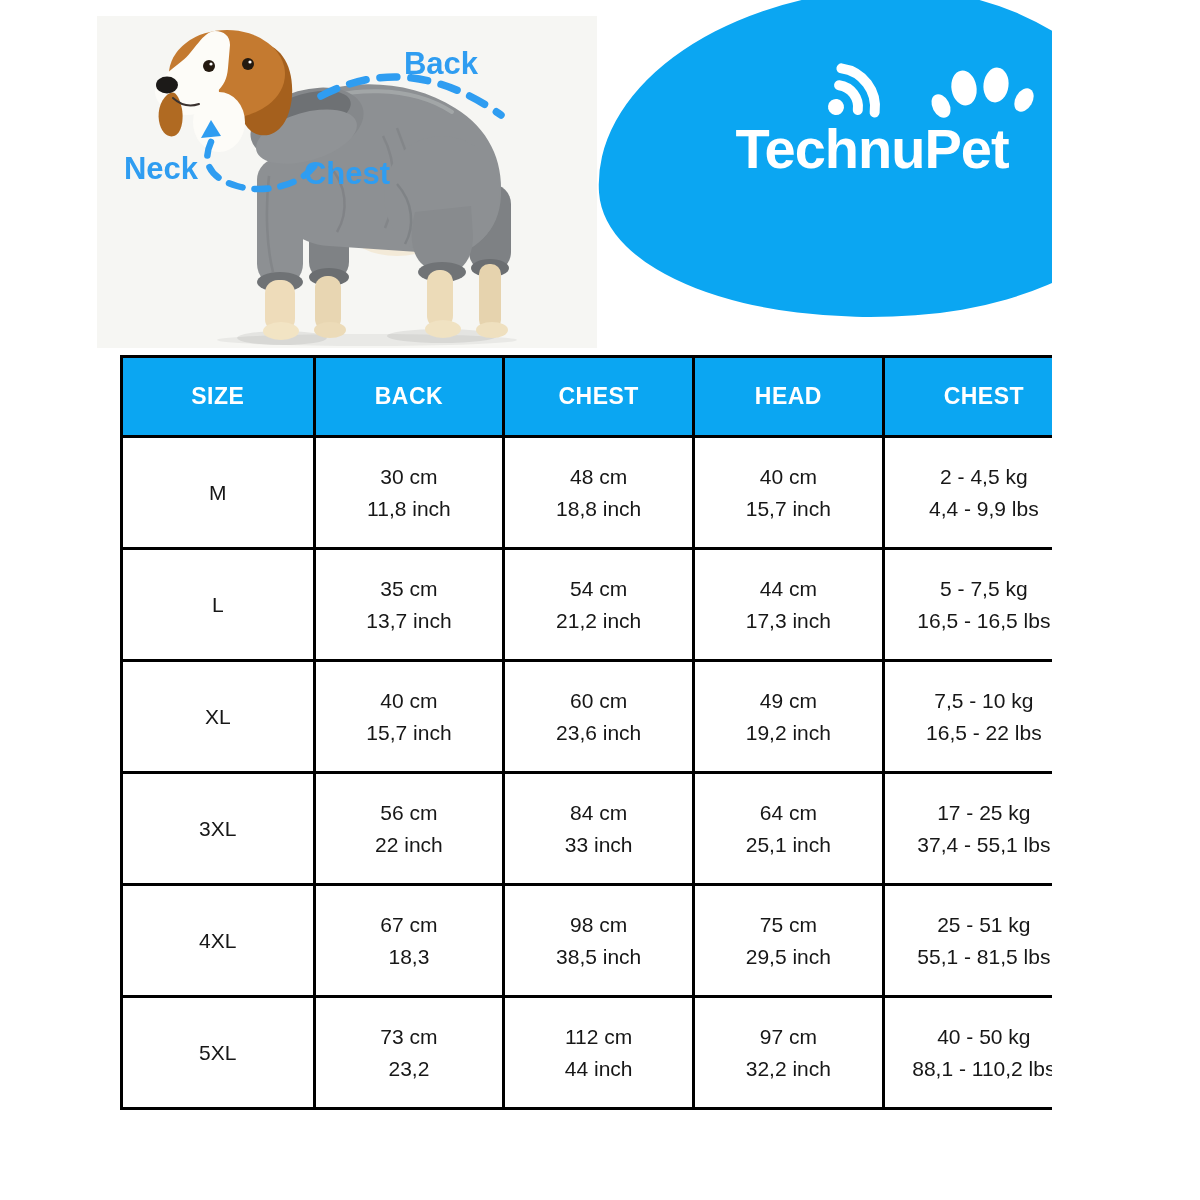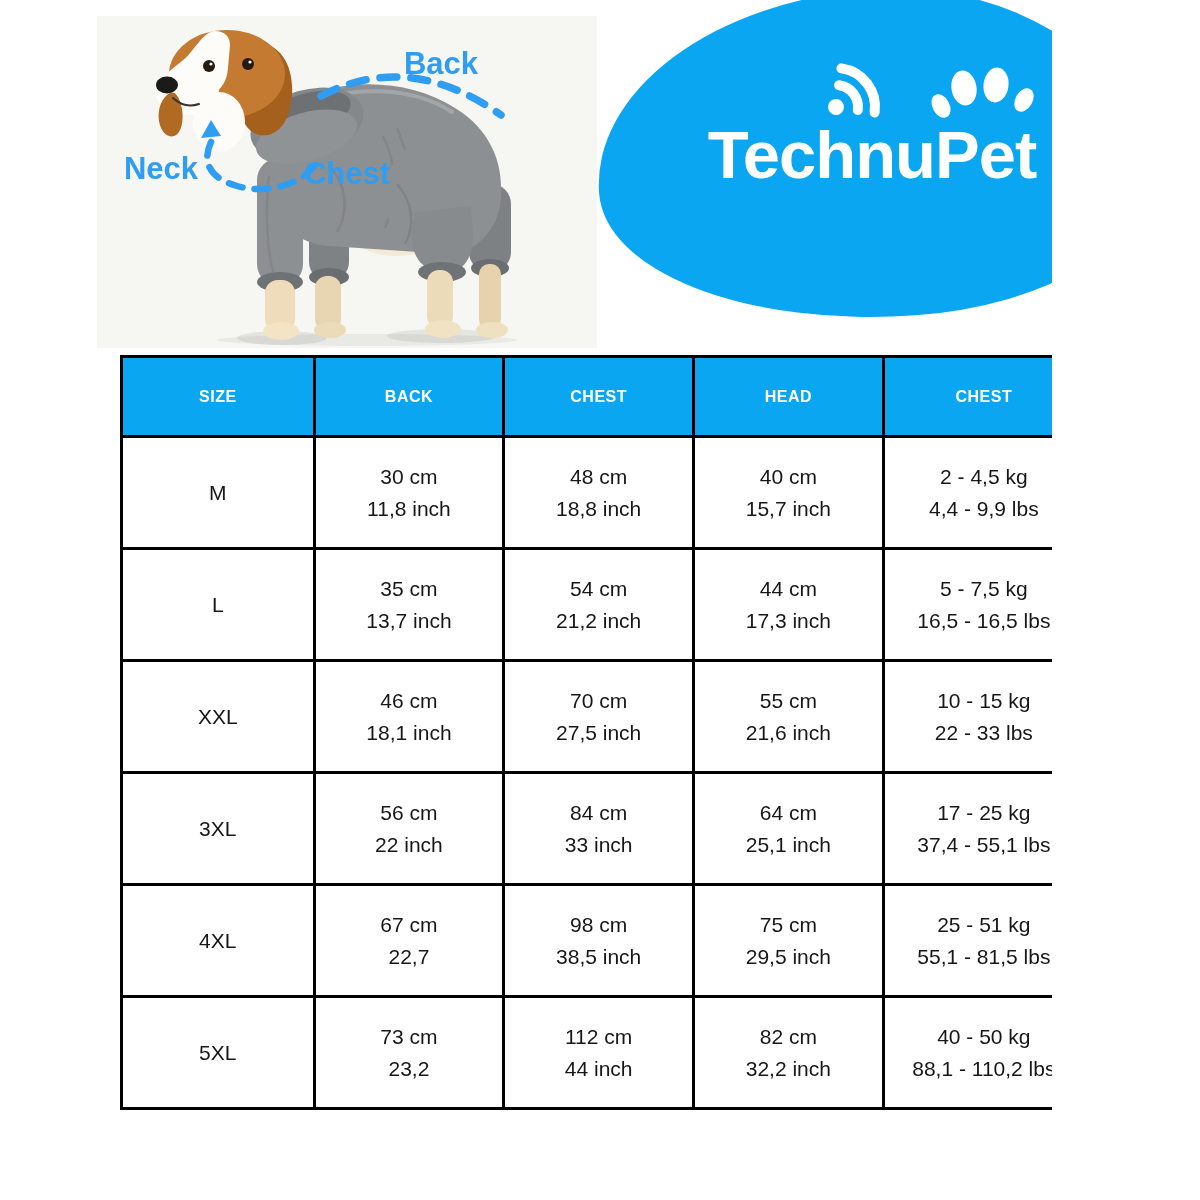--- a/index.html
+++ b/index.html
@@ -40,21 +40,21 @@
     width: 548px;
     height: 322px;
     pointer-events: none;
   }
   .brand-name {
     position: absolute;
     left: 598px;
     top: 116px;
     width: 548px;
     text-align: center;
-    font-size: 67px;
+    font-size: 56px;
     font-weight: bold;
     letter-spacing: -1px;
     color: #ffffff;
   }
 
   
   .size-table {
     position: absolute;
     left: 120px;
     top: 355px;
@@ -64,21 +64,21 @@
   }
   .size-table th, .size-table td {
     border: 3px solid #000000;
     text-align: center;
     vertical-align: middle;
   }
   .size-table th {
     height: 75px;
     background: #0ba6f2;
     color: #ffffff;
-    font-size: 16px;
+    font-size: 23px;
     font-weight: bold;
     letter-spacing: 0.5px;
   }
   .size-table td {
     height: 107px;
     background: #ffffff;
     color: #171717;
     font-size: 21px;
   }
   .size-table td div { line-height: 32px; text-align: center; }
@@ -246,36 +246,36 @@
         <td>
             <div>44 cm</div>
             <div>17,3 inch</div>
           </td>
         <td>
             <div>5 - 7,5 kg</div>
             <div>16,5 - 16,5 lbs</div>
           </td>
       </tr>
       <tr>
-        <td>XXL</td>
-        <td>
-            <div>46 cm</div>
-            <div>18,1 inch</div>
-          </td>
-        <td>
-            <div>70 cm</div>
-            <div>27,5 inch</div>
-          </td>
-        <td>
-            <div>55 cm</div>
-            <div>21,6 inch</div>
-          </td>
-        <td>
-            <div>10 - 15 kg</div>
-            <div>22 - 33 lbs</div>
+        <td>XL</td>
+        <td>
+            <div>40 cm</div>
+            <div>15,7 inch</div>
+          </td>
+        <td>
+            <div>60 cm</div>
+            <div>23,6 inch</div>
+          </td>
+        <td>
+            <div>49 cm</div>
+            <div>19,2 inch</div>
+          </td>
+        <td>
+            <div>7,5 - 10 kg</div>
+            <div>16,5 - 22 lbs</div>
           </td>
       </tr>
       <tr>
         <td>3XL</td>
         <td>
             <div>56 cm</div>
             <div>22 inch</div>
           </td>
         <td>
             <div>84 cm</div>
@@ -287,21 +287,21 @@
           </td>
         <td>
             <div>17 - 25 kg</div>
             <div>37,4 - 55,1 lbs</div>
           </td>
       </tr>
       <tr>
         <td>4XL</td>
         <td>
             <div>67 cm</div>
-            <div>22,7</div>
+            <div>18,3</div>
           </td>
         <td>
             <div>98 cm</div>
             <div>38,5 inch</div>
           </td>
         <td>
             <div>75 cm</div>
             <div>29,5 inch</div>
           </td>
         <td>
@@ -313,21 +313,21 @@
         <td>5XL</td>
         <td>
             <div>73 cm</div>
             <div>23,2</div>
           </td>
         <td>
             <div>112 cm</div>
             <div>44 inch</div>
           </td>
         <td>
-            <div>82 cm</div>
+            <div>97 cm</div>
             <div>32,2 inch</div>
           </td>
         <td>
             <div>40 - 50 kg</div>
             <div>88,1 - 110,2 lbs</div>
           </td>
       </tr>
     </tbody>
   </table>
 

